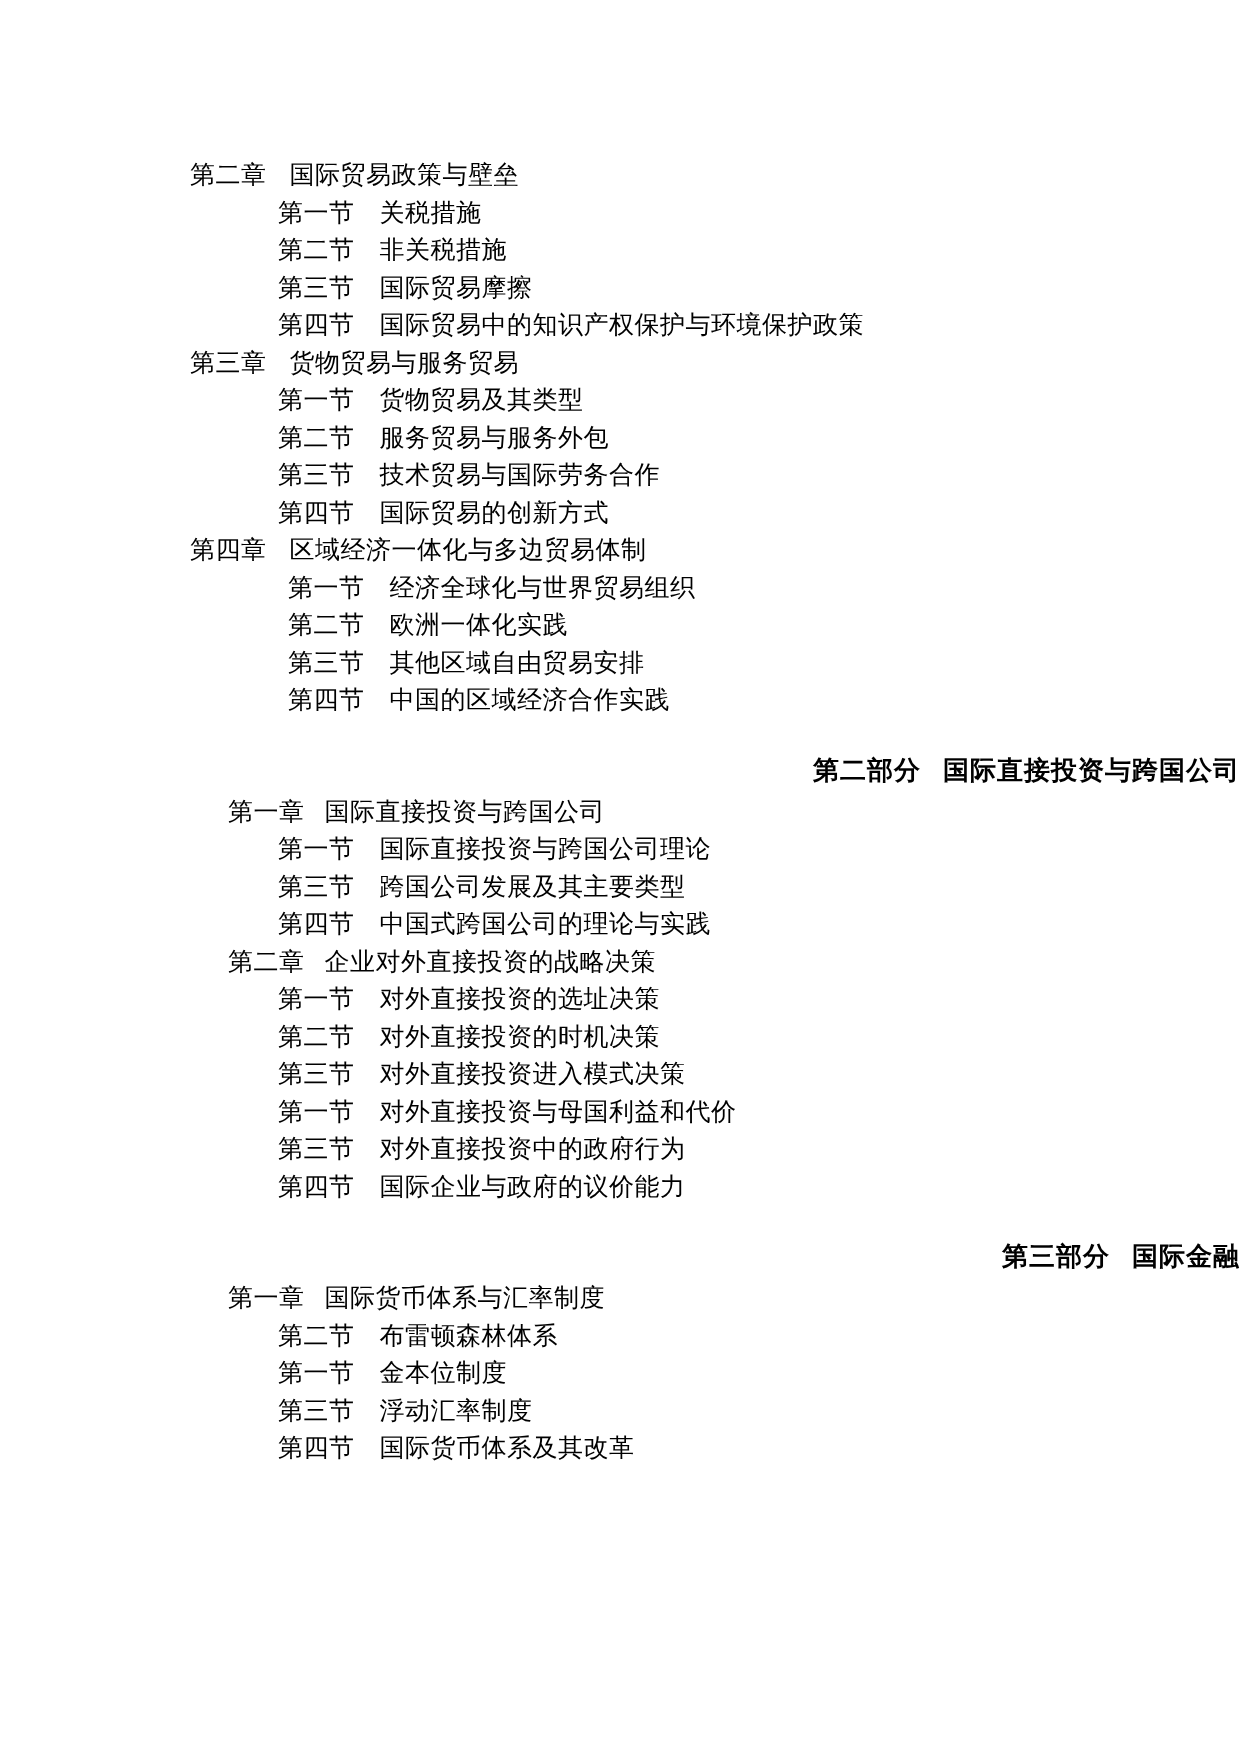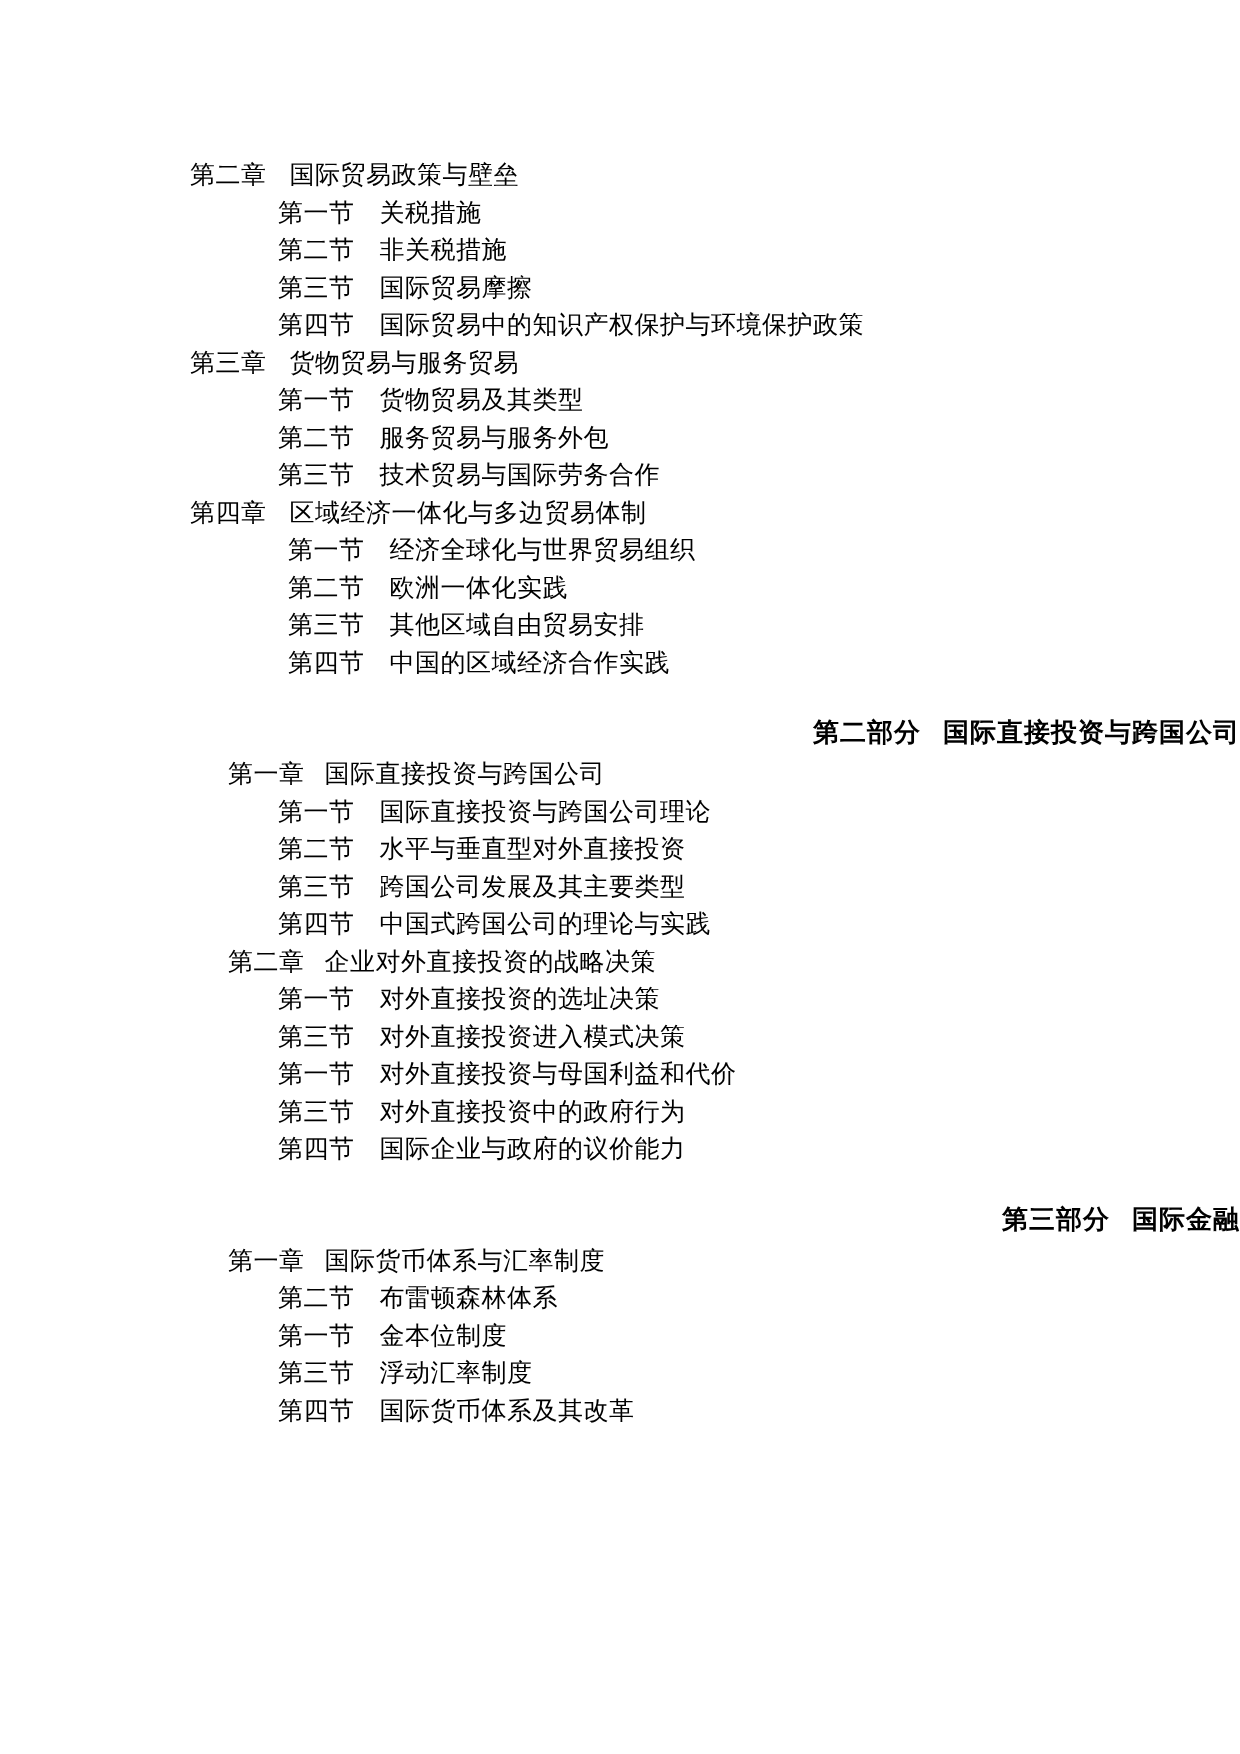--- a/index.html
+++ b/index.html
@@ -69,33 +69,34 @@
   <div class="content">
       <div class="line chapter-l1"><span class="lbl">第二章</span><span class="ttl">国际贸易政策与壁垒</span></div>
       <div class="line section"><span class="lbl">第一节</span><span class="ttl">关税措施</span></div>
       <div class="line section"><span class="lbl">第二节</span><span class="ttl">非关税措施</span></div>
       <div class="line section"><span class="lbl">第三节</span><span class="ttl">国际贸易摩擦</span></div>
       <div class="line section"><span class="lbl">第四节</span><span class="ttl">国际贸易中的知识产权保护与环境保护政策</span></div>
       <div class="line chapter-l1"><span class="lbl">第三章</span><span class="ttl">货物贸易与服务贸易</span></div>
       <div class="line section"><span class="lbl">第一节</span><span class="ttl">货物贸易及其类型</span></div>
       <div class="line section"><span class="lbl">第二节</span><span class="ttl">服务贸易与服务外包</span></div>
       <div class="line section"><span class="lbl">第三节</span><span class="ttl">技术贸易与国际劳务合作</span></div>
+      <div class="line section"><span class="lbl">第四节</span><span class="ttl">国际贸易的创新方式</span></div>
       <div class="line chapter-l1"><span class="lbl">第四章</span><span class="ttl">区域经济一体化与多边贸易体制</span></div>
       <div class="line section-deep"><span class="lbl">第一节</span><span class="ttl">经济全球化与世界贸易组织</span></div>
       <div class="line section-deep"><span class="lbl">第二节</span><span class="ttl">欧洲一体化实践</span></div>
       <div class="line section-deep"><span class="lbl">第三节</span><span class="ttl">其他区域自由贸易安排</span></div>
       <div class="line section-deep"><span class="lbl">第四节</span><span class="ttl">中国的区域经济合作实践</span></div>
       <div class="line part"><span class="lbl">第二部分</span><span class="ttl">国际直接投资与跨国公司</span></div>
       <div class="line chapter"><span class="lbl">第一章</span><span class="ttl">国际直接投资与跨国公司</span></div>
       <div class="line section"><span class="lbl">第一节</span><span class="ttl">国际直接投资与跨国公司理论</span></div>
-      <div class="line section"><span class="lbl">第二节</span><span class="ttl">水平与垂直型对外直接投资</span></div>
       <div class="line section"><span class="lbl">第三节</span><span class="ttl">跨国公司发展及其主要类型</span></div>
       <div class="line section"><span class="lbl">第四节</span><span class="ttl">中国式跨国公司的理论与实践</span></div>
       <div class="line chapter"><span class="lbl">第二章</span><span class="ttl">企业对外直接投资的战略决策</span></div>
       <div class="line section"><span class="lbl">第一节</span><span class="ttl">对外直接投资的选址决策</span></div>
+      <div class="line section"><span class="lbl">第二节</span><span class="ttl">对外直接投资的时机决策</span></div>
       <div class="line section"><span class="lbl">第三节</span><span class="ttl">对外直接投资进入模式决策</span></div>
       <div class="line section"><span class="lbl">第一节</span><span class="ttl">对外直接投资与母国利益和代价</span></div>
       <div class="line section"><span class="lbl">第三节</span><span class="ttl">对外直接投资中的政府行为</span></div>
       <div class="line section"><span class="lbl">第四节</span><span class="ttl">国际企业与政府的议价能力</span></div>
       <div class="line part"><span class="lbl">第三部分</span><span class="ttl">国际金融</span></div>
       <div class="line chapter"><span class="lbl">第一章</span><span class="ttl">国际货币体系与汇率制度</span></div>
       <div class="line section"><span class="lbl">第二节</span><span class="ttl">布雷顿森林体系</span></div>
       <div class="line section"><span class="lbl">第一节</span><span class="ttl">金本位制度</span></div>
       <div class="line section"><span class="lbl">第三节</span><span class="ttl">浮动汇率制度</span></div>
       <div class="line section"><span class="lbl">第四节</span><span class="ttl">国际货币体系及其改革</span></div>

